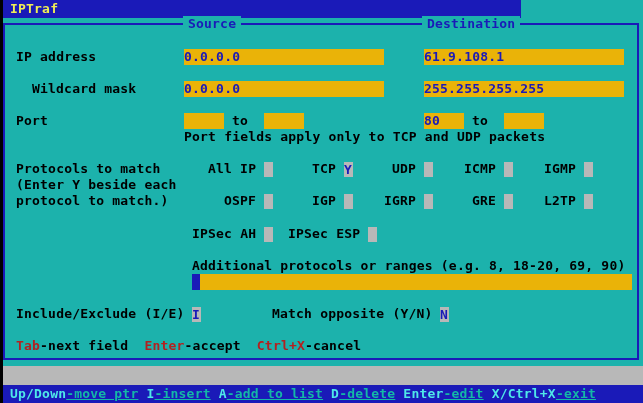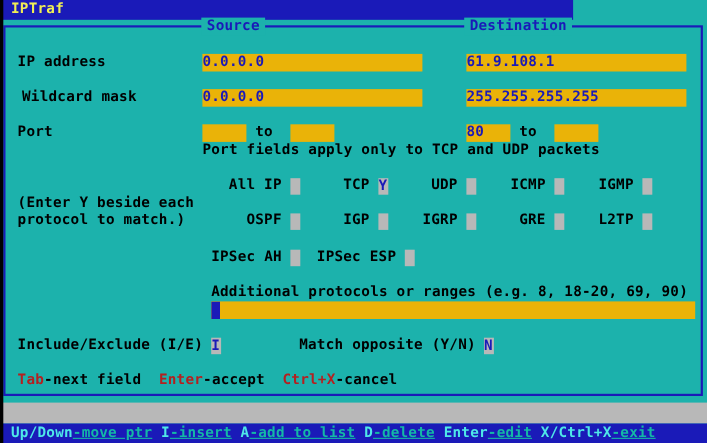--- a/index.html
+++ b/index.html
@@ -38,33 +38,34 @@
 
   <div class="dialog"></div>
 
   <span class="seclabel" style="left:183px;">Source</span>
   <span class="seclabel" style="left:422px;">Destination</span>
 
   <span class="lbl" style="left:16px;top:49px;">IP address</span>
   <div class="fld" style="left:184px;top:49px;width:200px;">0.0.0.0</div>
   <div class="fld" style="left:424px;top:49px;width:200px;">61.9.108.1</div>
 
-  <span class="lbl" style="left:20px;top:81px;">Wildcard mask</span>
+  <span class="lbl" style="left:32px;top:81px;">Wildcard mask</span>
   <div class="fld" style="left:184px;top:81px;width:200px;">0.0.0.0</div>
   <div class="fld" style="left:424px;top:81px;width:200px;">255.255.255.255</div>
 
   <span class="lbl" style="left:16px;top:113px;">Port</span>
   <div class="fld" style="left:184px;top:113px;width:40px;"></div>
   <span class="lbl" style="left:232px;top:113px;">to</span>
   <div class="fld" style="left:264px;top:113px;width:40px;"></div>
   <div class="fld" style="left:424px;top:113px;width:40px;">80</div>
   <span class="lbl" style="left:472px;top:113px;">to</span>
   <div class="fld" style="left:504px;top:113px;width:40px;"></div>
   <span class="lbl" style="left:184px;top:129px;">Port fields apply only to TCP and UDP packets</span>
 
+  <span class="lbl" style="left:16px;top:161px;">Protocols to match</span>
   <span class="lbl" style="left:16px;top:177px;">(Enter Y beside each</span>
   <span class="lbl" style="left:16px;top:193px;">protocol to match.)</span>
 
   <span class="lbl" style="left:208px;top:161px;">All IP</span>
   <div class="cell" style="left:264px;top:162px;"></div>
   <span class="lbl" style="left:312px;top:161px;">TCP</span>
   <div class="cell" style="left:344px;top:162px;">Y</div>
   <span class="lbl" style="left:392px;top:161px;">UDP</span>
   <div class="cell" style="left:424px;top:162px;"></div>
   <span class="lbl" style="left:464px;top:161px;">ICMP</span>

